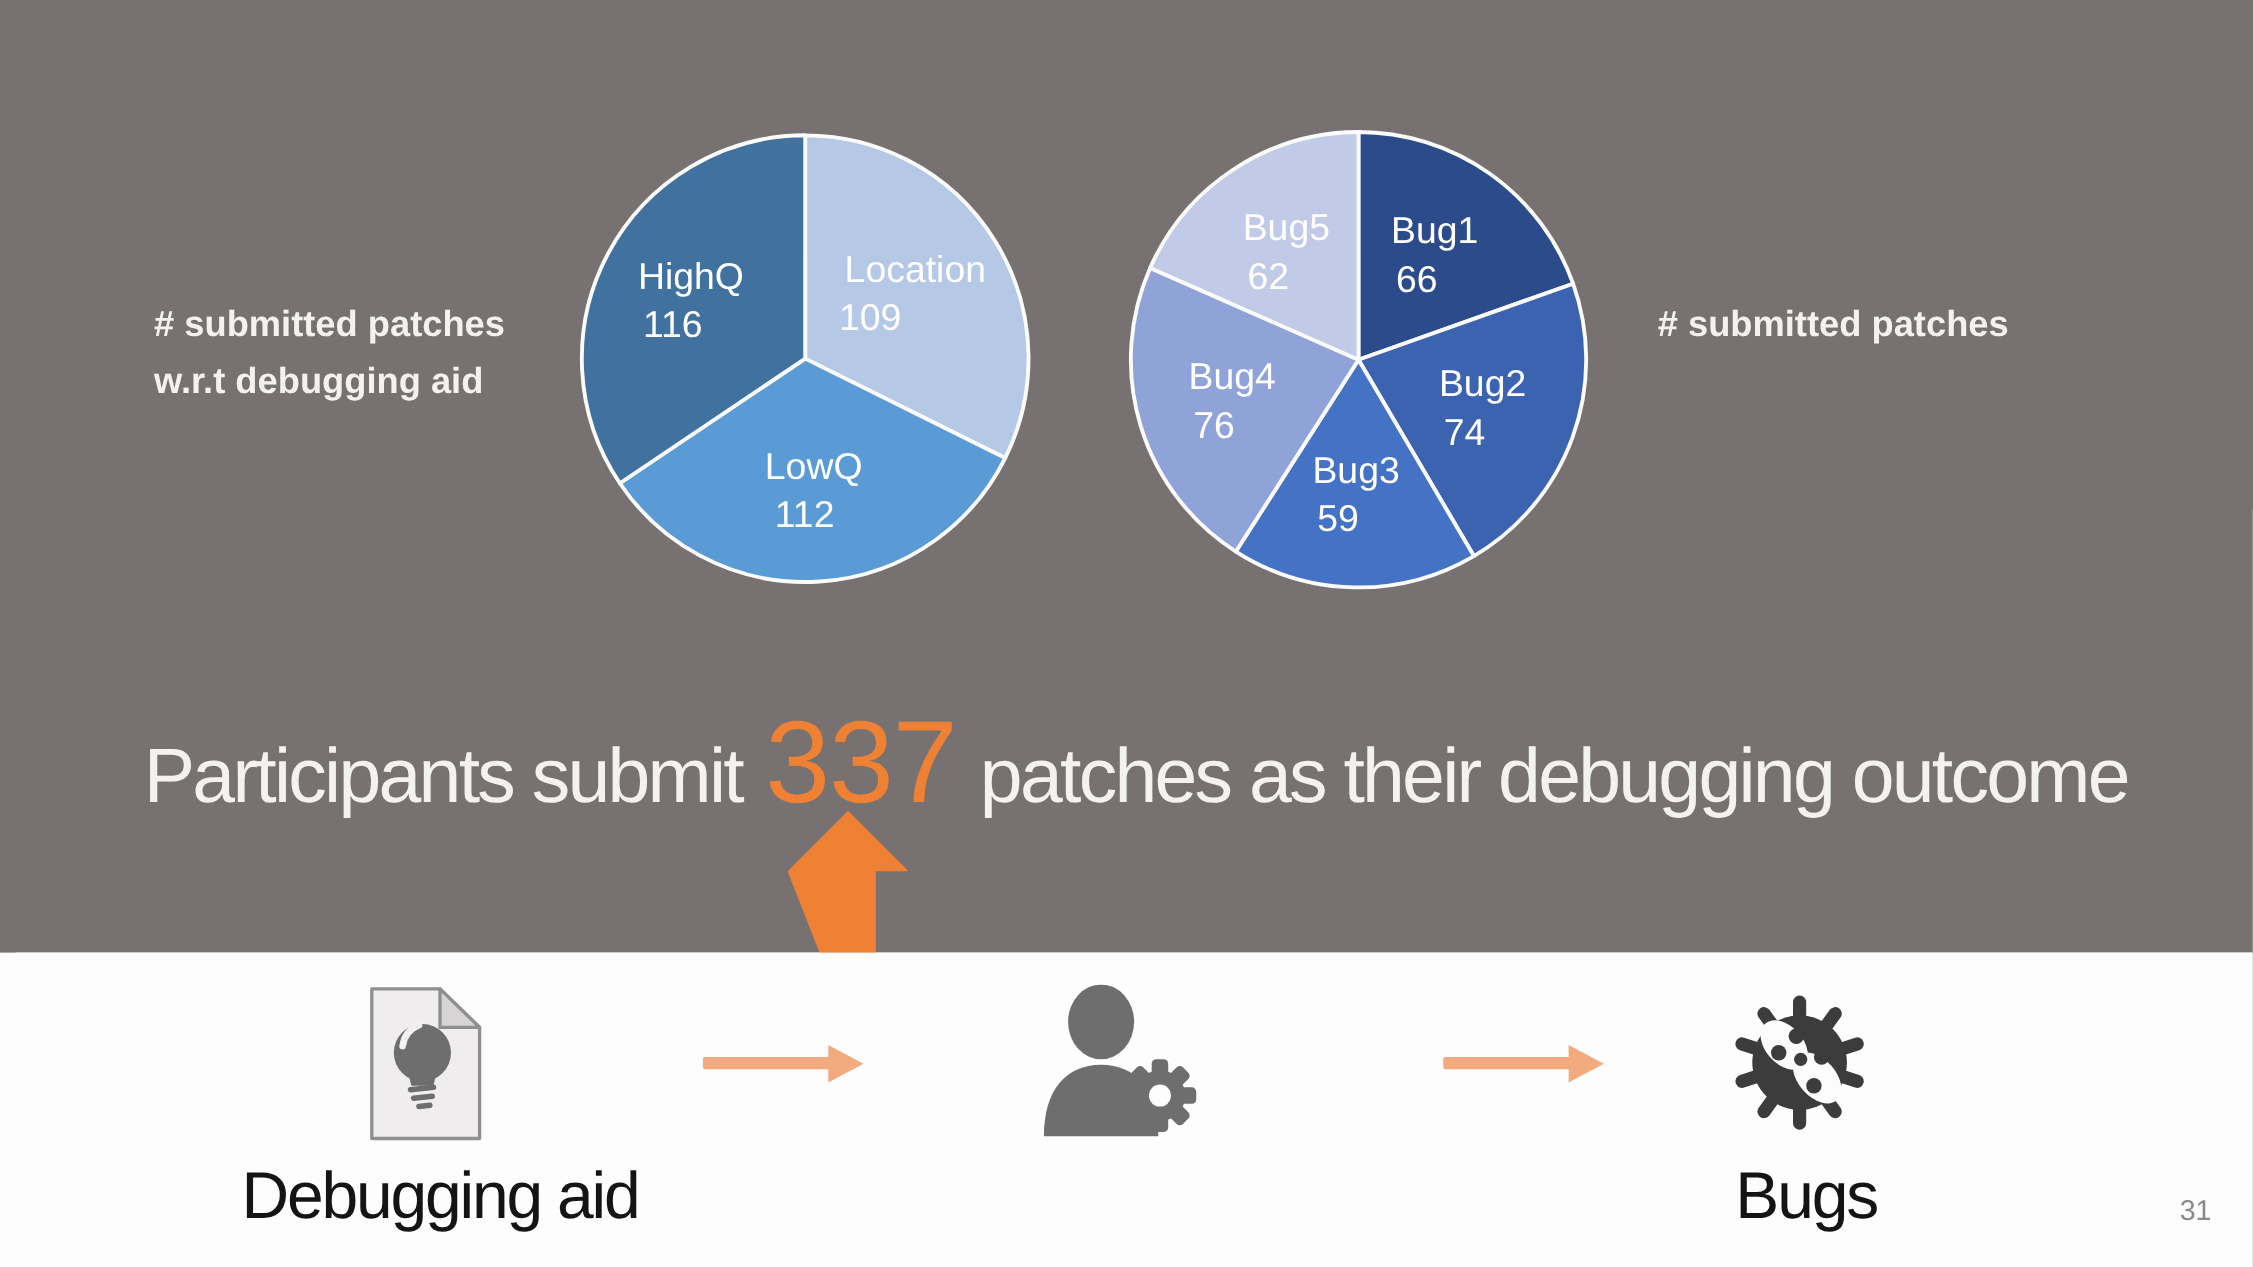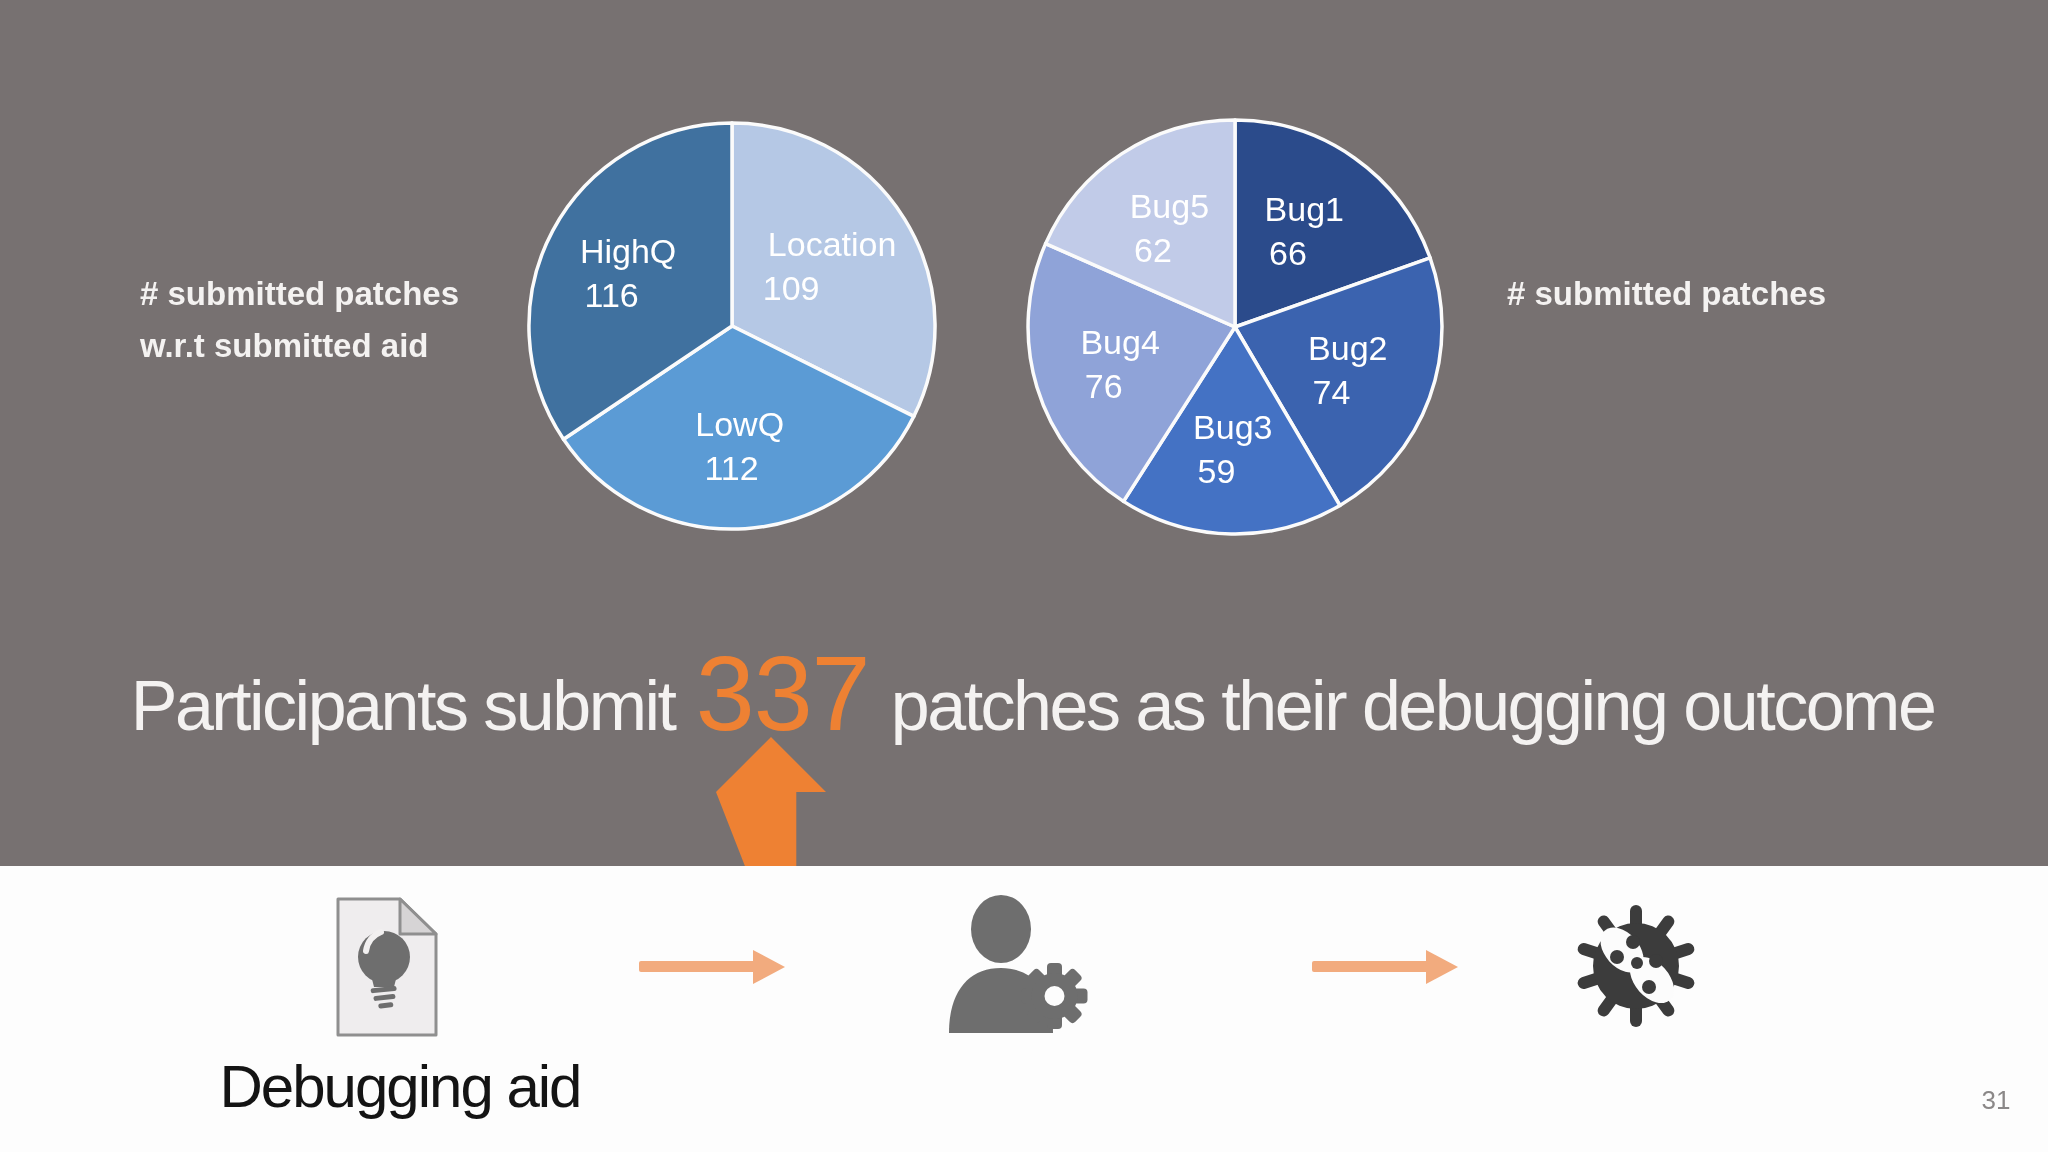--- a/index.html
+++ b/index.html
@@ -73,21 +73,21 @@
 </style>
 </head>
 <body>
 
 <div class="slide">
 
   <div class="top-panel">
 
     <div class="caption caption-left">
       <div># submitted patches</div>
-      <div>w.r.t submitted aid</div>
+      <div>w.r.t debugging aid</div>
     </div>
 
     <svg class="pie pie-left" width="416" height="416" viewBox="0 0 416 416">
         <path d="M208,208 L208.0,5.0 A203,203 0 0 1 389.8,298.4 Z" fill="#b5c8e5" stroke="#fbfbfb" stroke-width="3.5" stroke-linejoin="round"></path>
         <text fill="#ffffff" font-size="34" text-anchor="middle"><tspan x="308.1" y="138.0">Location</tspan><tspan x="267.1" y="182.0">109</tspan></text>
         <path d="M208,208 L389.8,298.4 A203,203 0 0 1 39.5,321.3 Z" fill="#5b9bd5" stroke="#fbfbfb" stroke-width="3.5" stroke-linejoin="round"></path>
         <text fill="#ffffff" font-size="34" text-anchor="middle"><tspan x="215.7" y="317.5">LowQ</tspan><tspan x="207.5" y="361.5">112</tspan></text>
         <path d="M208,208 L39.5,321.3 A203,203 0 0 1 208.0,5.0 Z" fill="#40719f" stroke="#fbfbfb" stroke-width="3.5" stroke-linejoin="round"></path>
         <text fill="#ffffff" font-size="34" text-anchor="middle"><tspan x="104.1" y="144.6">HighQ</tspan><tspan x="87.7" y="188.6">116</tspan></text>
       </svg>
@@ -164,20 +164,21 @@
       <g class="icon-dark-fill">
         <circle cx="62" cy="42" r="7"></circle>
         <circle cx="46" cy="57" r="7"></circle>
         <circle cx="66" cy="63" r="6"></circle>
         <circle cx="85" cy="61" r="7"></circle>
         <circle cx="78" cy="87" r="7"></circle>
       </g>
     </svg>
 
     <div class="pipe-label label-1">Debugging aid</div>
+    <div class="pipe-label label-3">Bugs</div>
 
     <div class="flow-arrow arrow-1">
       <div class="shaft"></div>
       <div class="head"></div>
     </div>
     <div class="flow-arrow arrow-2">
       <div class="shaft"></div>
       <div class="head"></div>
     </div>
 

